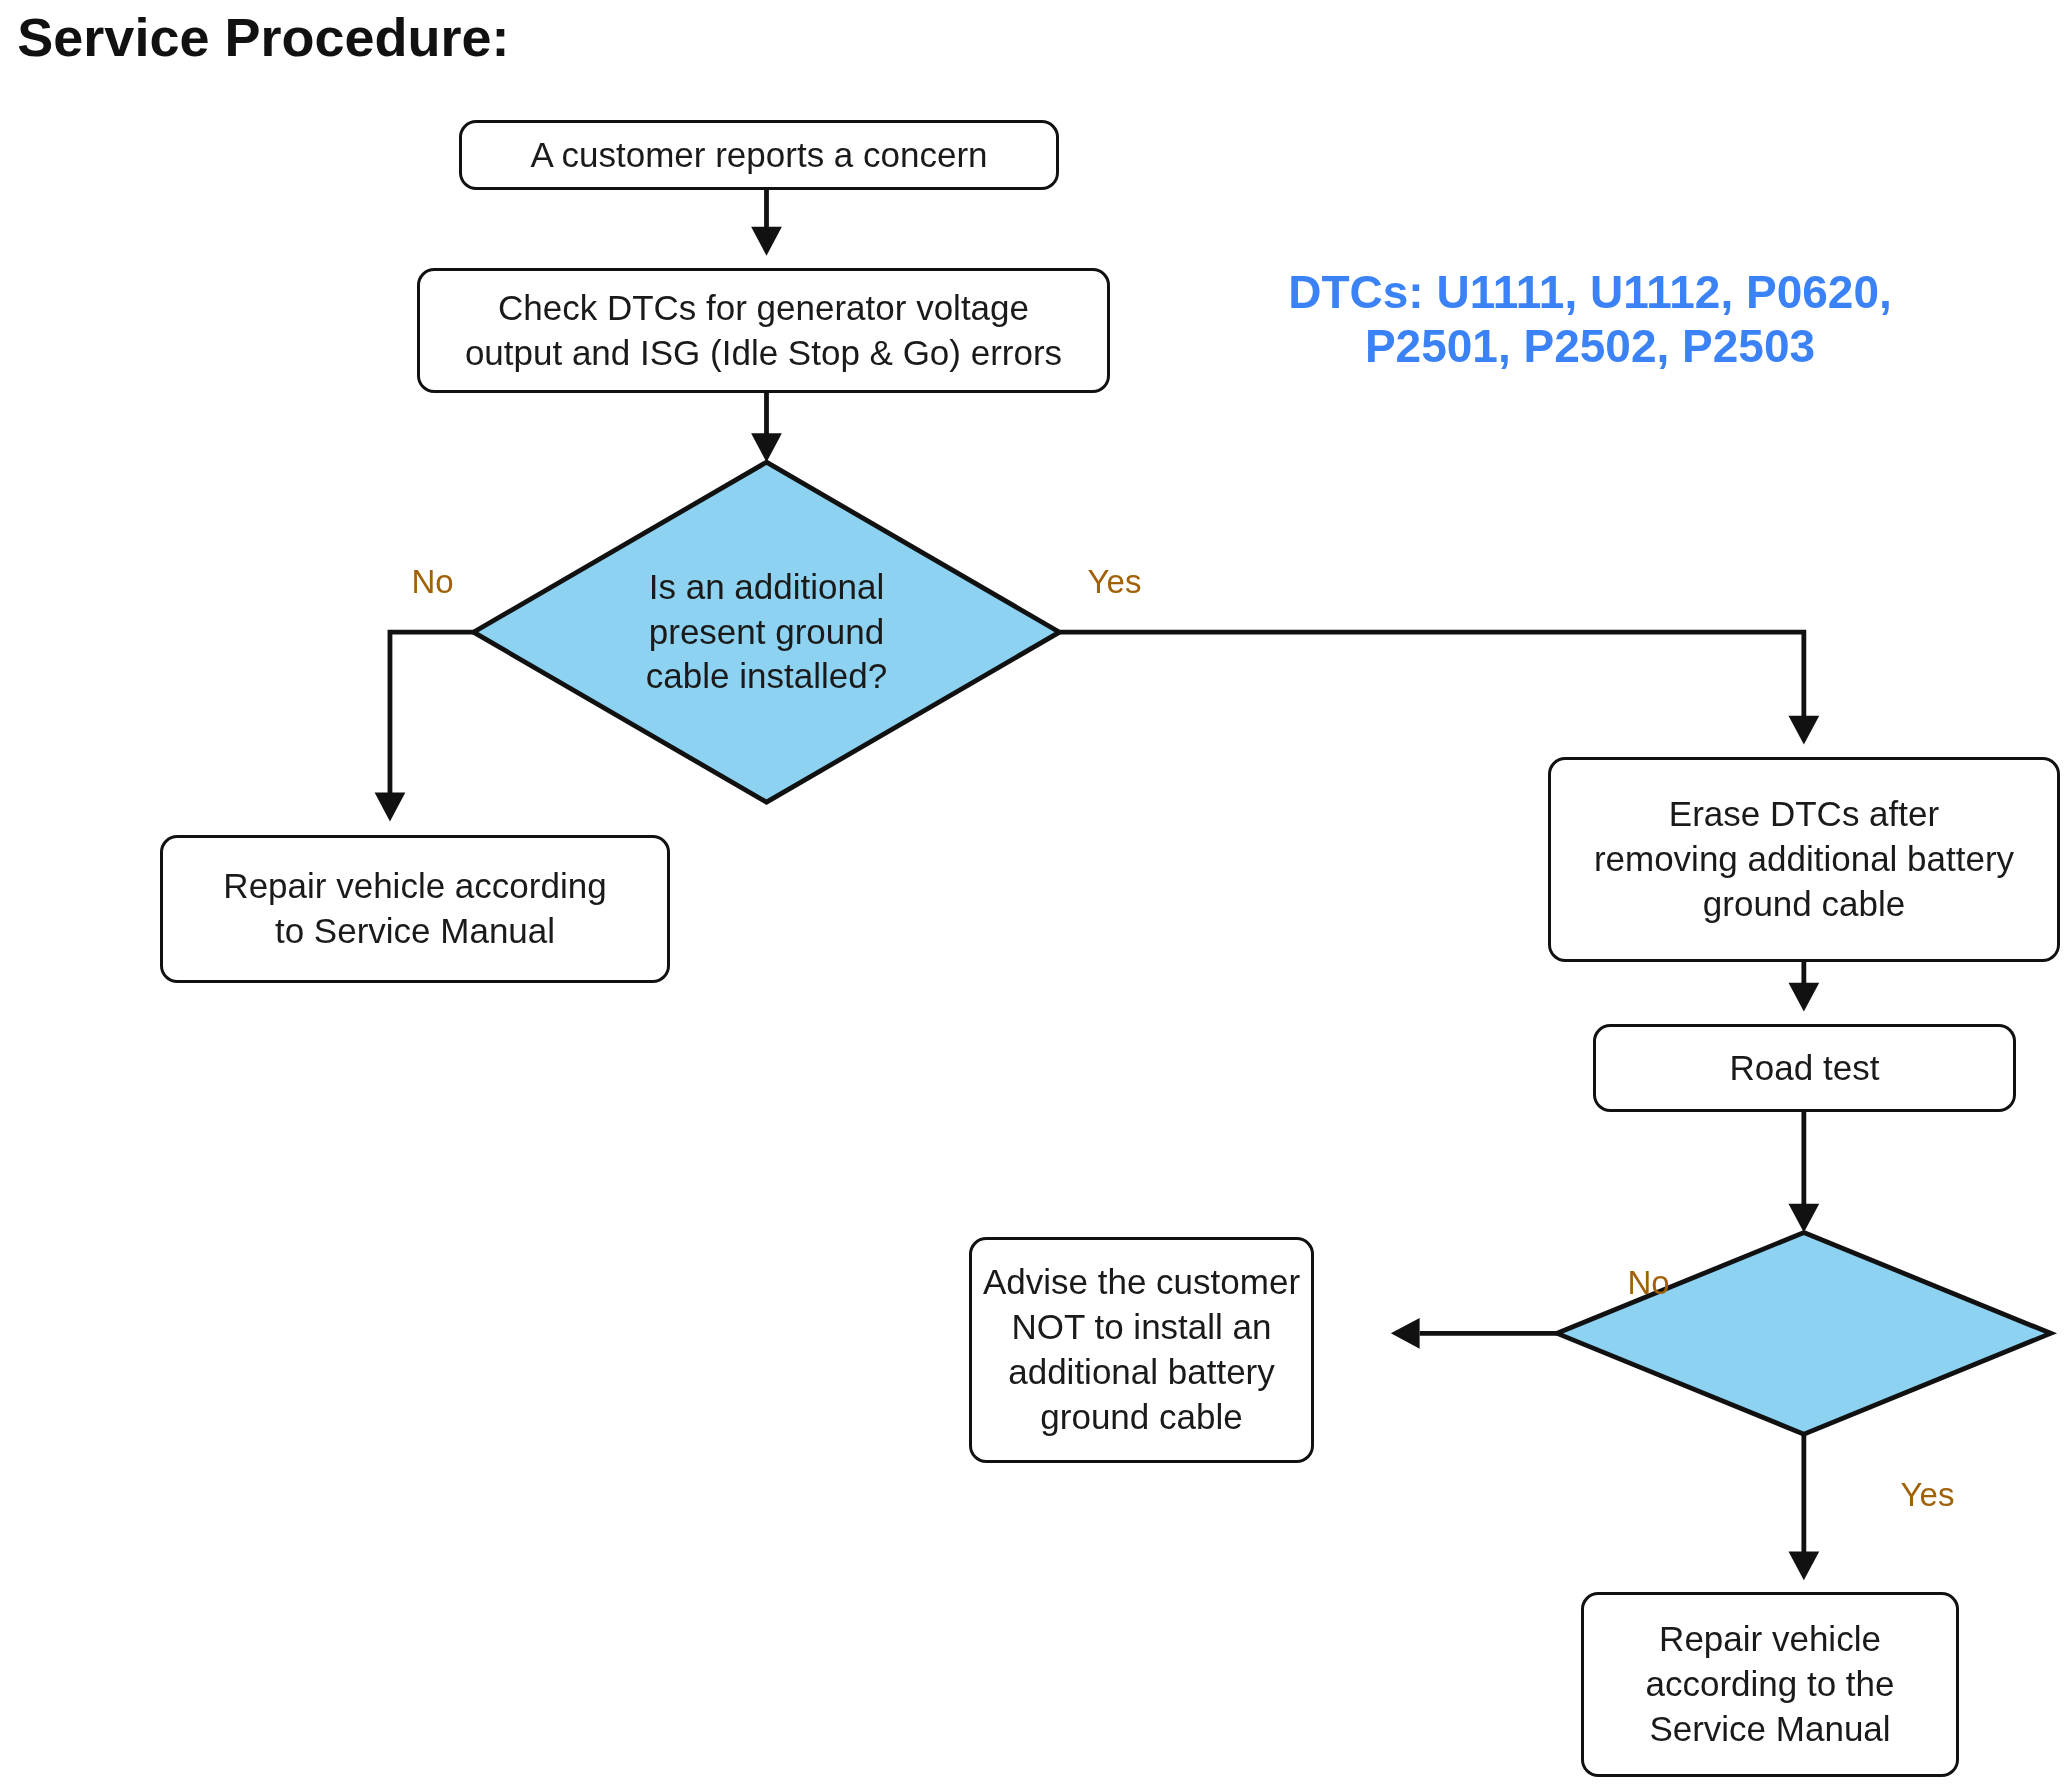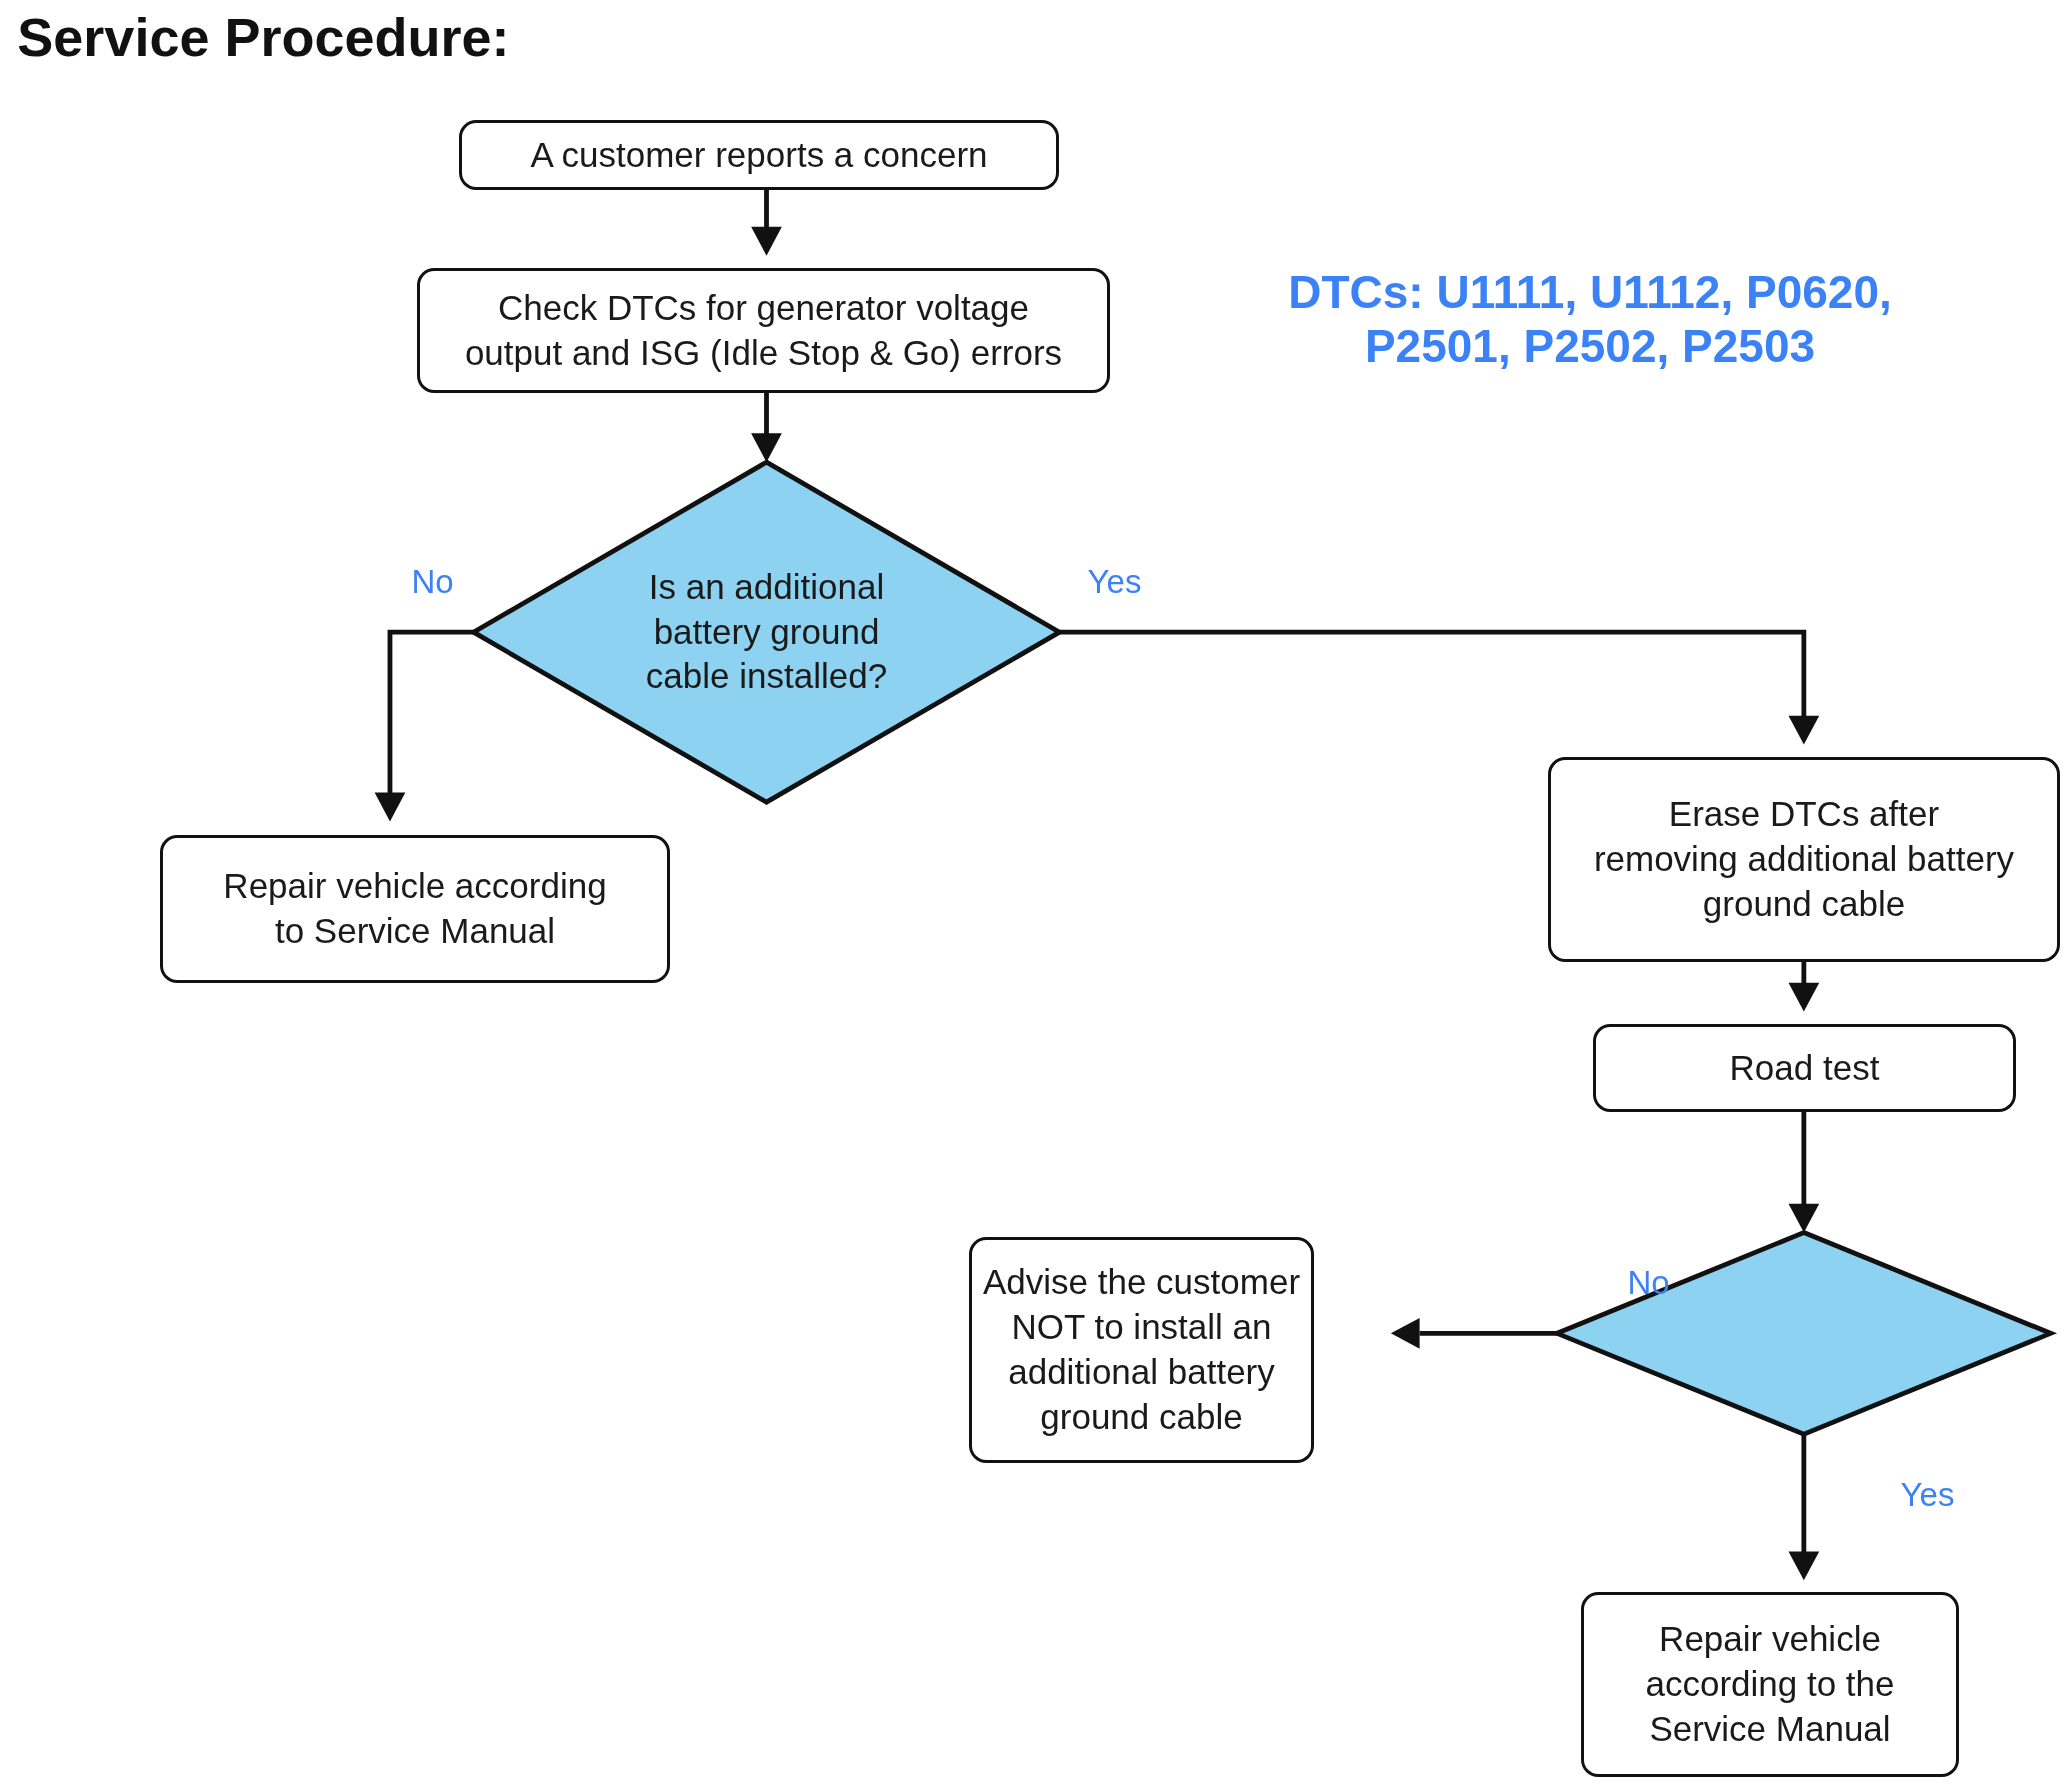--- a/index.html
+++ b/index.html
@@ -58,21 +58,21 @@
     text-align: center;
     font-size: 35px;
     line-height: 1.28;
     white-space: pre-line;
     color: #1a1a1a;
     background: transparent;
   }
   .edge-label {
     position: absolute;
     font-size: 33px;
-    color: #3b82f6;
+    color: #a16207;
     text-align: center;
     width: 115px;
     white-space: nowrap;
   }
   .dtc-note {
     position: absolute;
     left: 1220px;
     top: 265px;
     width: 740px;
     font-size: 46px;
@@ -156,21 +156,21 @@
   <div class="node" style="left:969px; top:1225px; width:345px; height:226px;">Advise the customer
 NOT to install an
 additional battery
 ground cable</div>
 
   <div class="node" style="left:1581px; top:1580px; width:378px; height:185px;">Repair vehicle
 according to the
 Service Manual</div>
 
   <div class="decision-label" style="left:555px; top:563px; width:423px; height:138px;">Is an additional
-battery ground
+present ground
 cable installed?</div>
 
 
   <div class="edge-label" style="left:375px; top:563px;">No</div>
 
   <div class="edge-label" style="left:1057px; top:563px;">Yes</div>
 
   <div class="edge-label" style="left:1591px; top:1264px;">No</div>
 
   <div class="edge-label" style="left:1870px; top:1476px;">Yes</div>

